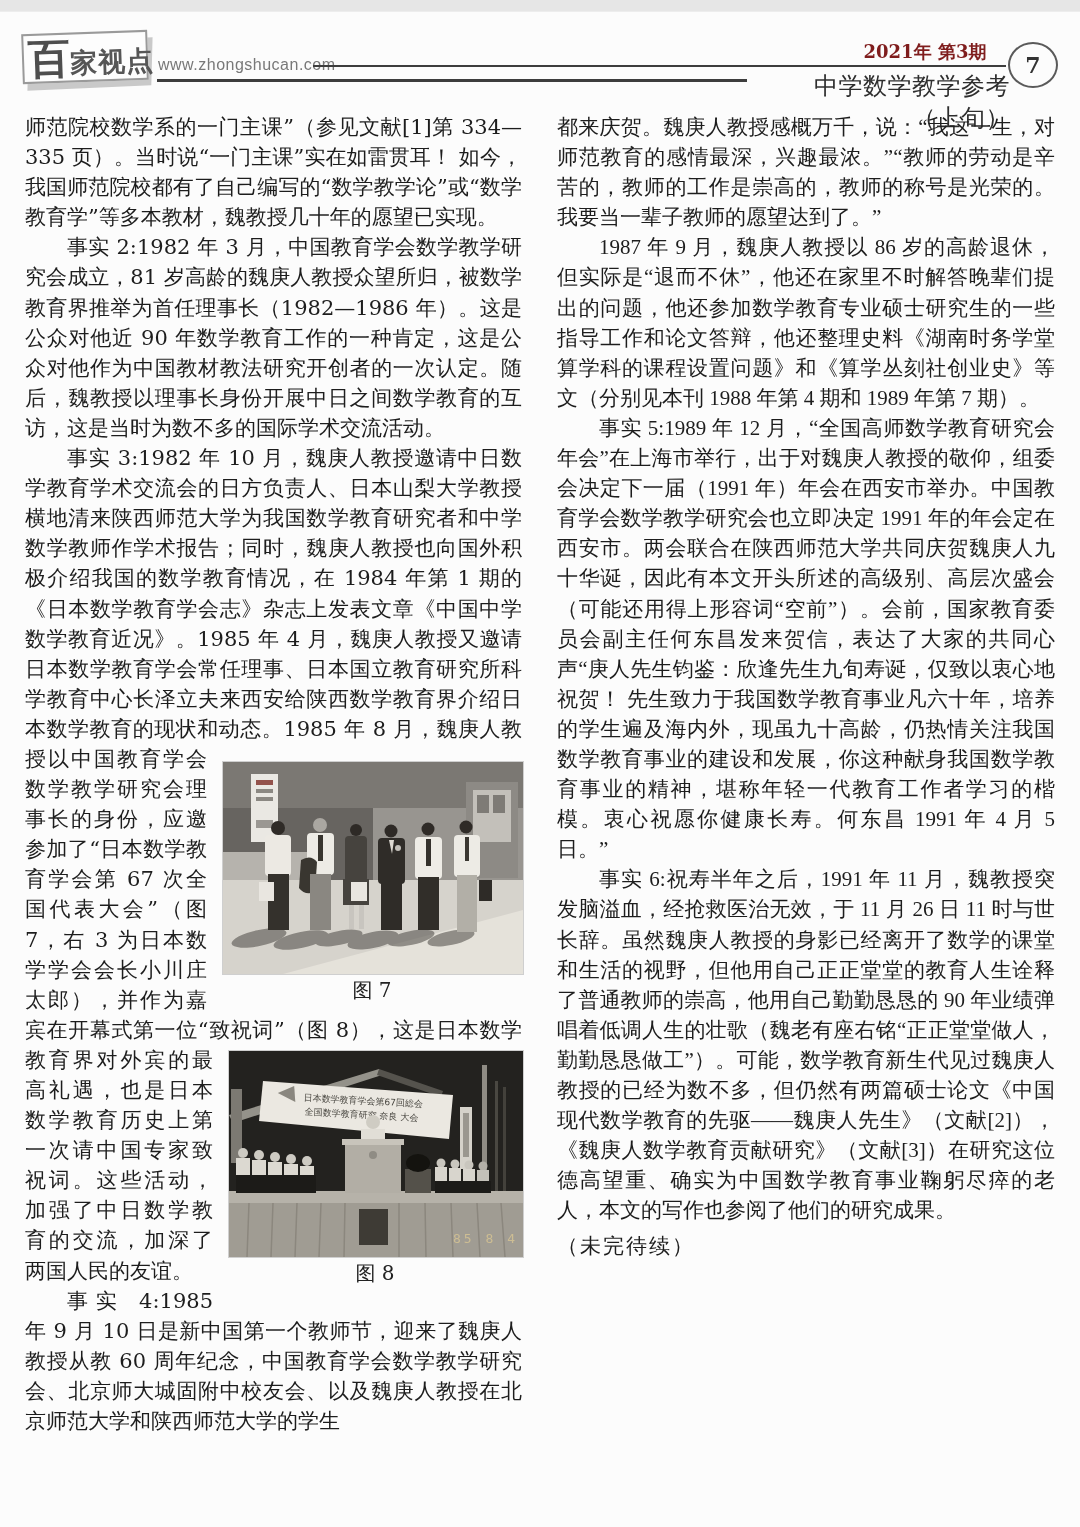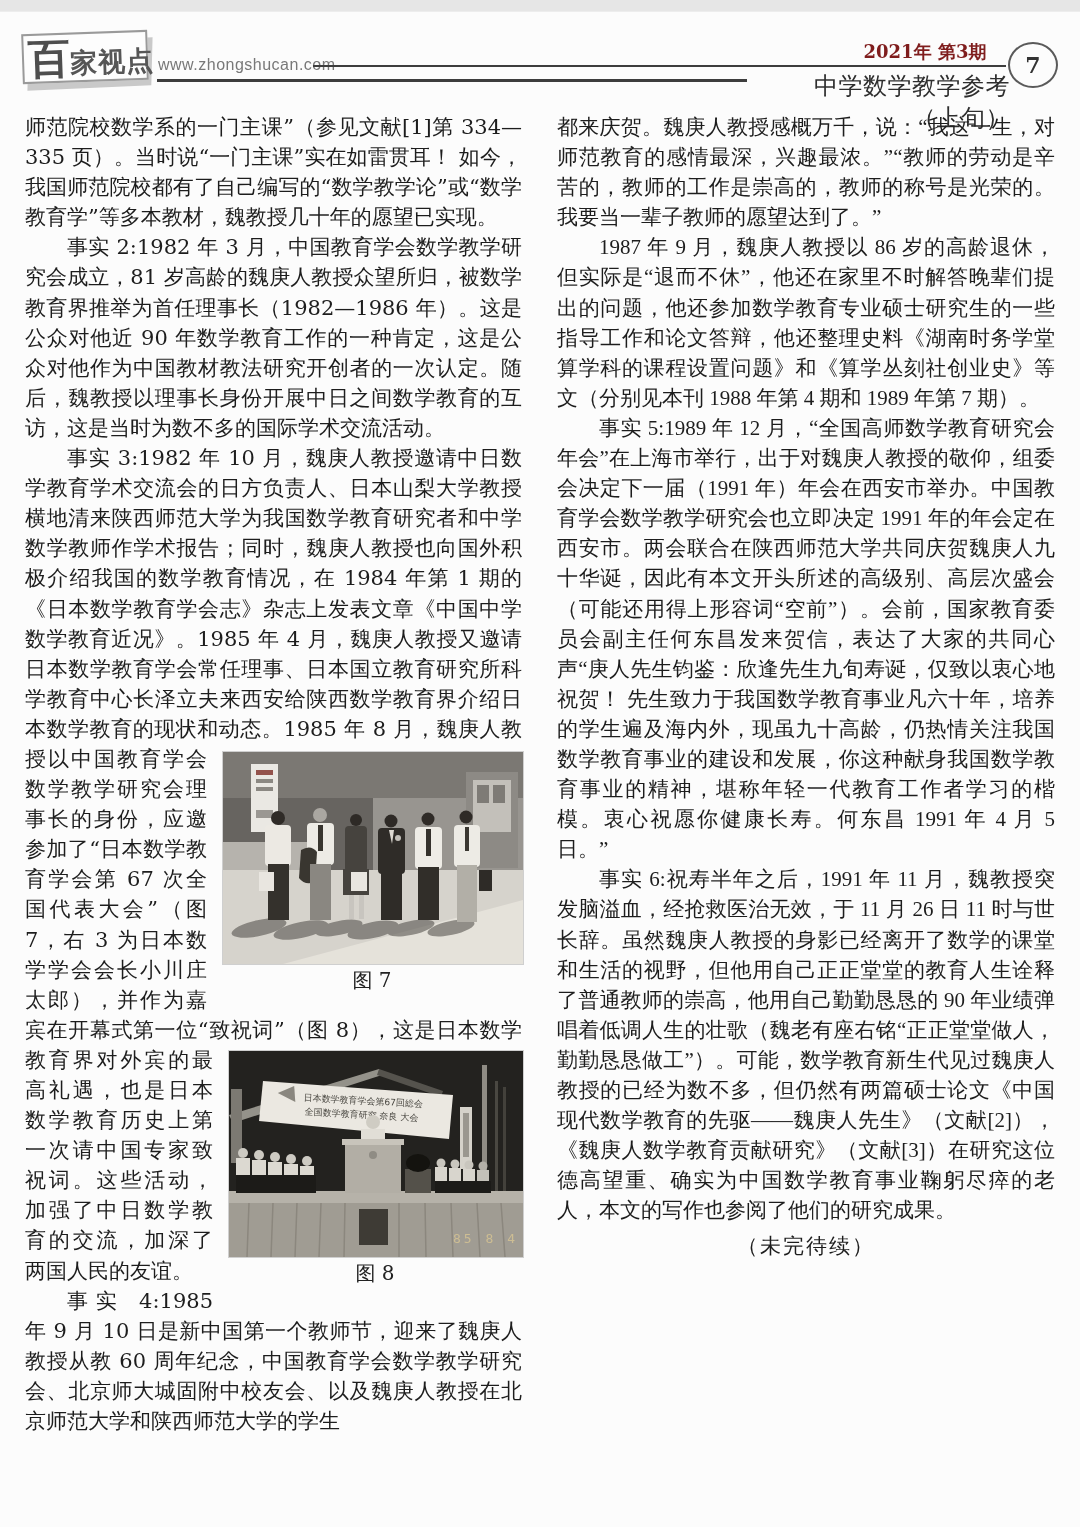--- a/index.html
+++ b/index.html
@@ -58,23 +58,23 @@
   
   .col{position:absolute;top:112px;}
   .col-left{left:25px;width:497px;}
   .col-right{left:557px;width:498px;font-family:Liberation Serif, serif;}
   .para{
     margin:0;font-size:21px;line-height:30.1px;
     text-align:justify;text-justify:inter-ideograph;
     color:#1d1d1d;
   }
   .indent{text-indent:2em;}
-  .tbc{margin-top:6px;text-align:center;letter-spacing:2px;}
+  .tbc{margin-top:6px;text-align:left;letter-spacing:2px;}
   
-  .fig{float:right;margin:7px 0 2px 15px;}
+  .fig{float:right;margin:17px 0 2px 15px;}
   .fig7{width:300px;}
   .fig8{width:294px;margin-top:5px;}
   .fig svg{display:block;border:1px solid #cfcfcf;}
   .figcap{
     display:block;text-align:center;
     font-size:20px;line-height:31px;text-indent:0;color:#222;
   }
 </style>
 </head>
 <body>

